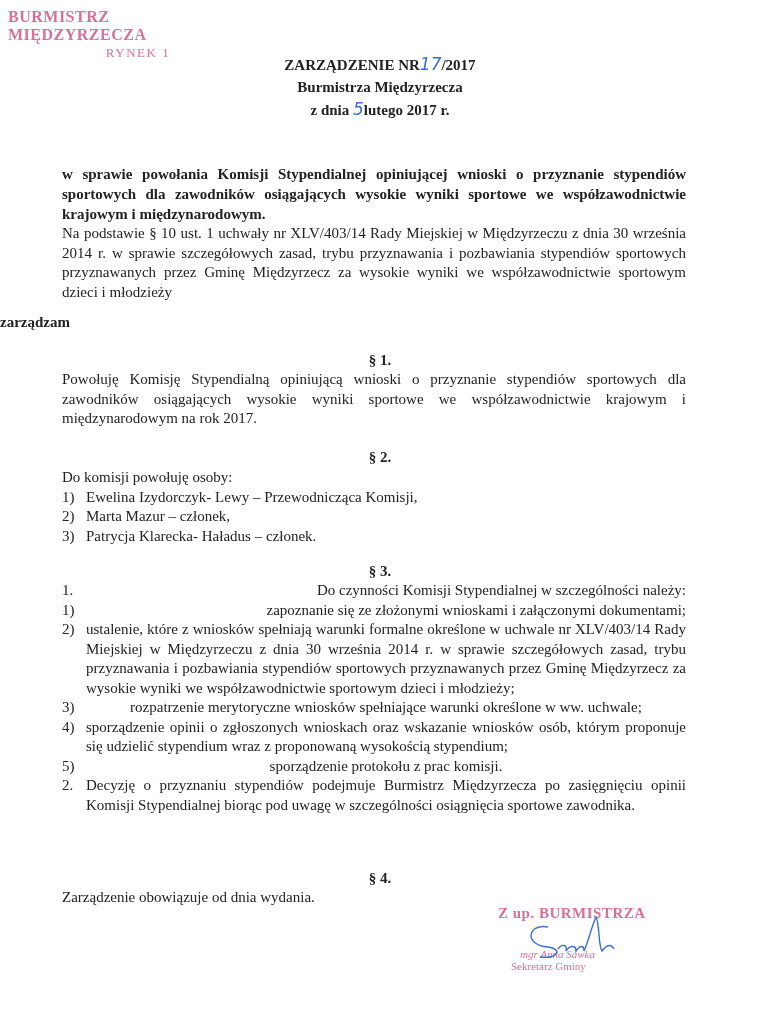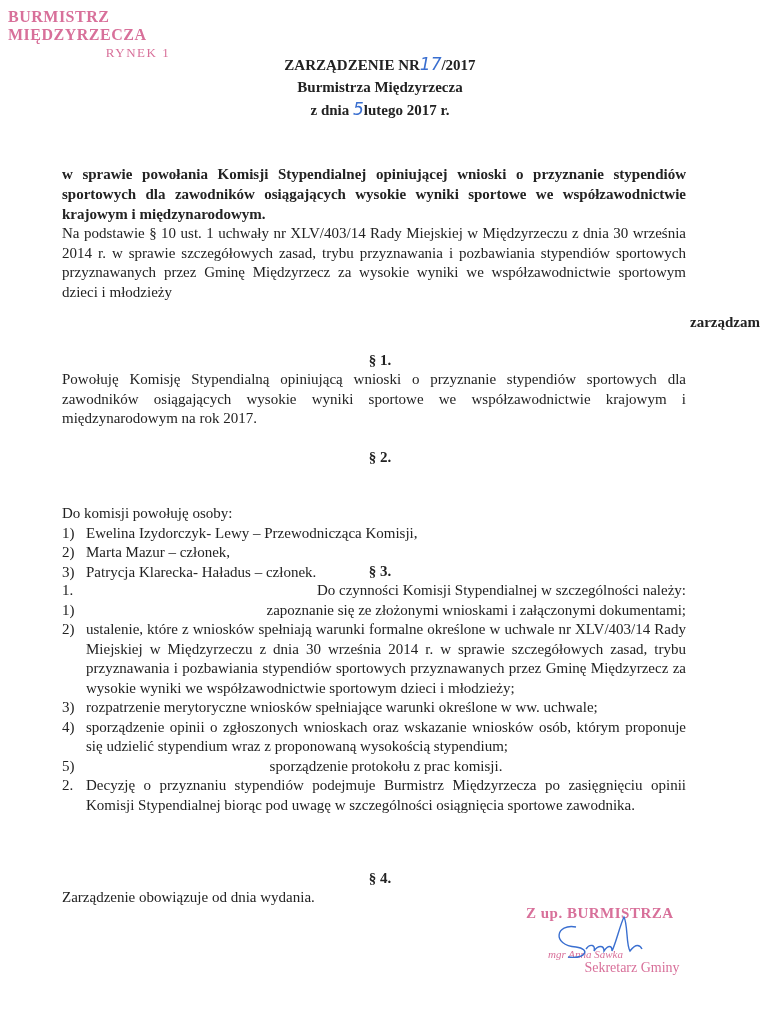--- a/index.html
+++ b/index.html
@@ -10,32 +10,32 @@
   .stamp .s1 { font-size: 16px; letter-spacing: 0.5px; font-weight: bold; text-align: left; }
   .stamp .s2 { font-size: 13px; letter-spacing: 1.5px; margin-left: 30px; }
   .stamp .s3 { font-size: 13px; letter-spacing: 1.5px; margin-left: 6px; }
   .header { position: absolute; left: 230px; top: 53px; width: 300px; text-align: center;
             font-weight: bold; font-size: 15px; line-height: 22px; }
   .hand { color: #3a6fd0; font-family: "DejaVu Sans", sans-serif; font-weight: normal; font-style: italic; font-size: 17px; }
   .subject { position: absolute; left: 62px; top: 140px; width: 624px; font-weight: bold;
              font-size: 15px; line-height: 20px; text-align: justify; text-align-last: left; margin-top: 24px; }
   .legal { position: absolute; left: 62px; top: 224px; width: 624px; font-size: 15px;
            line-height: 19.5px; text-align: justify; }
-  .decree { position: absolute; left: 0; width: 760px; top: 314px; text-align: right;
+  .decree { position: absolute; left: 0; width: 760px; top: 314px; text-align: left;
             font-weight: bold; font-size: 15px; }
   .para-title { position: absolute; left: 0; width: 760px; text-align: center; font-size: 15px; font-weight: bold; }
   .block { position: absolute; left: 62px; width: 624px; font-size: 15px; line-height: 19.5px; }
   .justify { text-align: justify; }
   .li { display: flex; }
   .li .num { width: 24px; flex: none; }
   .li .txt { flex: 1; text-align: justify; }
-  .sig { position: absolute; left: 516px; top: 905px; width: 190px; color: #d8709a; }
+  .sig { position: absolute; left: 488px; top: 905px; width: 190px; color: #d8709a; }
   .sig .l1 { font-size: 15px; font-weight: bold; letter-spacing: 0.5px; margin-left: 10px; }
   .sig .l2 { font-size: 11px; font-style: italic; margin-left: 32px; margin-top: 26px; }
-  .sig .l3 { font-size: 14px; margin-left: 42px; margin-top: 0px; text-align: center; }
+  .sig .l3 { font-size: 11px; margin-left: 23px; margin-top: 0px; }
   .sig svg { position: absolute; left: 30px; top: 10px; }
 </style>
 </head>
 <body>
 
 <div class="stamp">
   <div class="s1">BURMISTRZ MIĘDZYRZECZA</div>
   <div class="s2">RYNEK 1</div>
 </div>
 
@@ -53,21 +53,21 @@
 <div class="subject">w sprawie powołania Komisji Stypendialnej opiniującej wnioski o przyznanie stypendiów sportowych dla zawodników osiągających wysokie wyniki sportowe we współzawodnictwie krajowym i międzynarodowym.</div>
 
 <div class="legal">Na podstawie § 10 ust. 1 uchwały nr XLV/403/14 Rady Miejskiej w Międzyrzeczu z dnia 30 września 2014 r. w sprawie szczegółowych zasad, trybu przyznawania i pozbawiania stypendiów sportowych przyznawanych przez Gminę Międzyrzecz za wysokie wyniki we współzawodnictwie sportowym dzieci i młodzieży</div>
 
 <div class="decree">zarządzam</div>
 
 <div class="para-title" style="top:352px;">§ 1.</div>
 <div class="block justify" style="top:370px;">Powołuję Komisję Stypendialną opiniującą wnioski o przyznanie stypendiów sportowych dla zawodników osiągających wysokie wyniki sportowe we współzawodnictwie krajowym i międzynarodowym na rok 2017.</div>
 
 <div class="para-title" style="top:449px;">§ 2.</div>
-<div class="block" style="top:468px;margin-top:36px;">
+<div class="block" style="top:468px;">
   <div>Do komisji powołuję osoby:</div>
   <div class="li">
     <span class="num">1)</span>
     <span class="txt">Ewelina Izydorczyk- Lewy – Przewodnicząca Komisji,</span>
   </div>
   <div class="li">
     <span class="num">2)</span>
     <span class="txt">Marta Mazur – członek,</span>
   </div>
   <div class="li">
@@ -85,21 +85,21 @@
   <div class="li">
     <span class="num">1)</span>
     <span class="txt" style="text-align:right">zapoznanie się ze złożonymi wnioskami i załączonymi dokumentami;</span>
   </div>
   <div class="li">
     <span class="num">2)</span>
     <span class="txt">ustalenie, które z wniosków spełniają warunki formalne określone w uchwale nr XLV/403/14 Rady Miejskiej w Międzyrzeczu z dnia 30 września 2014 r. w sprawie szczegółowych zasad, trybu przyznawania i pozbawiania stypendiów sportowych przyznawanych przez Gminę Międzyrzecz za wysokie wyniki we współzawodnictwie sportowym dzieci i młodzieży;</span>
   </div>
   <div class="li">
     <span class="num">3)</span>
-    <span class="txt" style="text-align:left">rozpatrzenie merytoryczne wniosków spełniające warunki określone w ww. uchwale;</span>
+    <span class="txt" style="text-align:center">rozpatrzenie merytoryczne wniosków spełniające warunki określone w ww. uchwale;</span>
   </div>
   <div class="li">
     <span class="num">4)</span>
     <span class="txt">sporządzenie opinii o zgłoszonych wnioskach oraz wskazanie wniosków osób, którym proponuje się udzielić stypendium wraz z proponowaną wysokością stypendium;</span>
   </div>
   <div class="li">
     <span class="num">5)</span>
     <span class="txt" style="text-align:center">sporządzenie protokołu z prac komisji.</span>
   </div>
   <div class="li">

